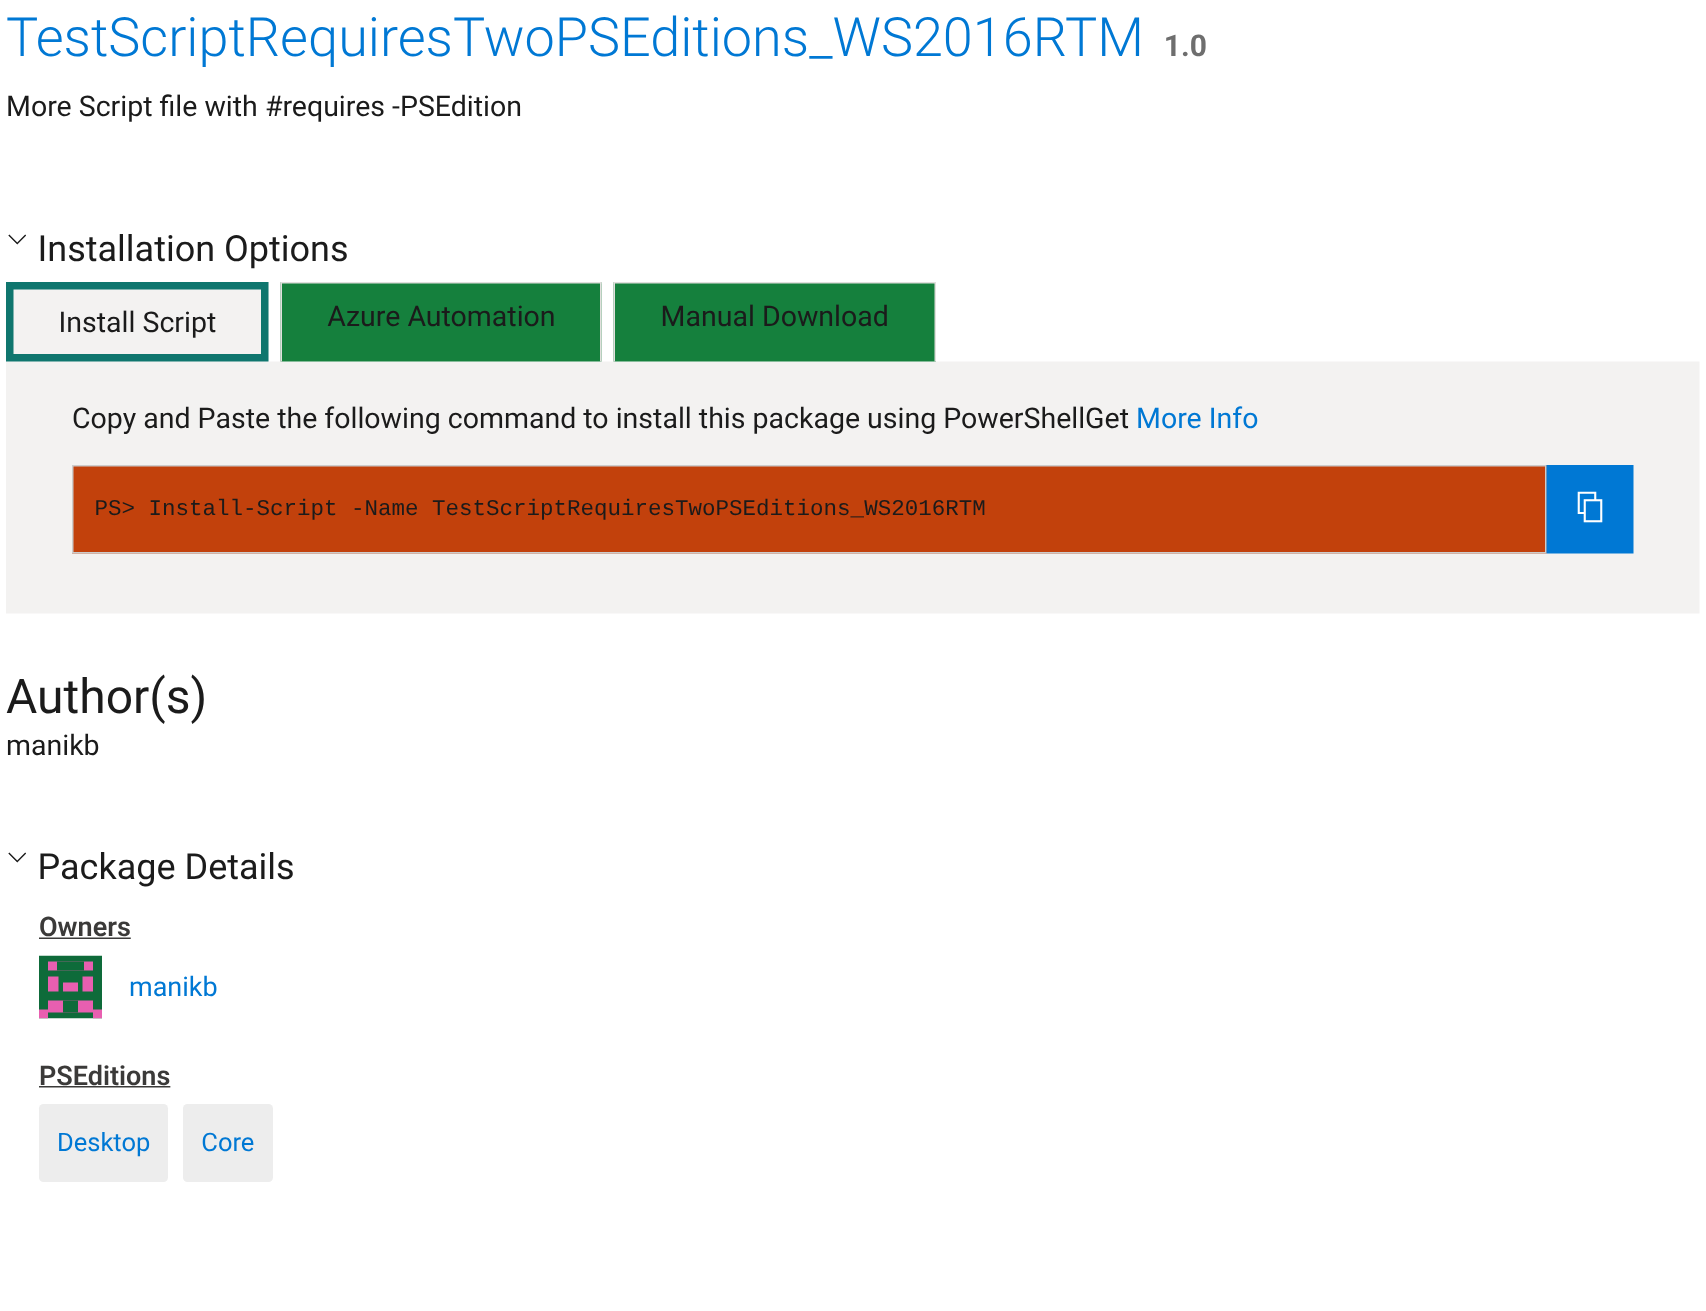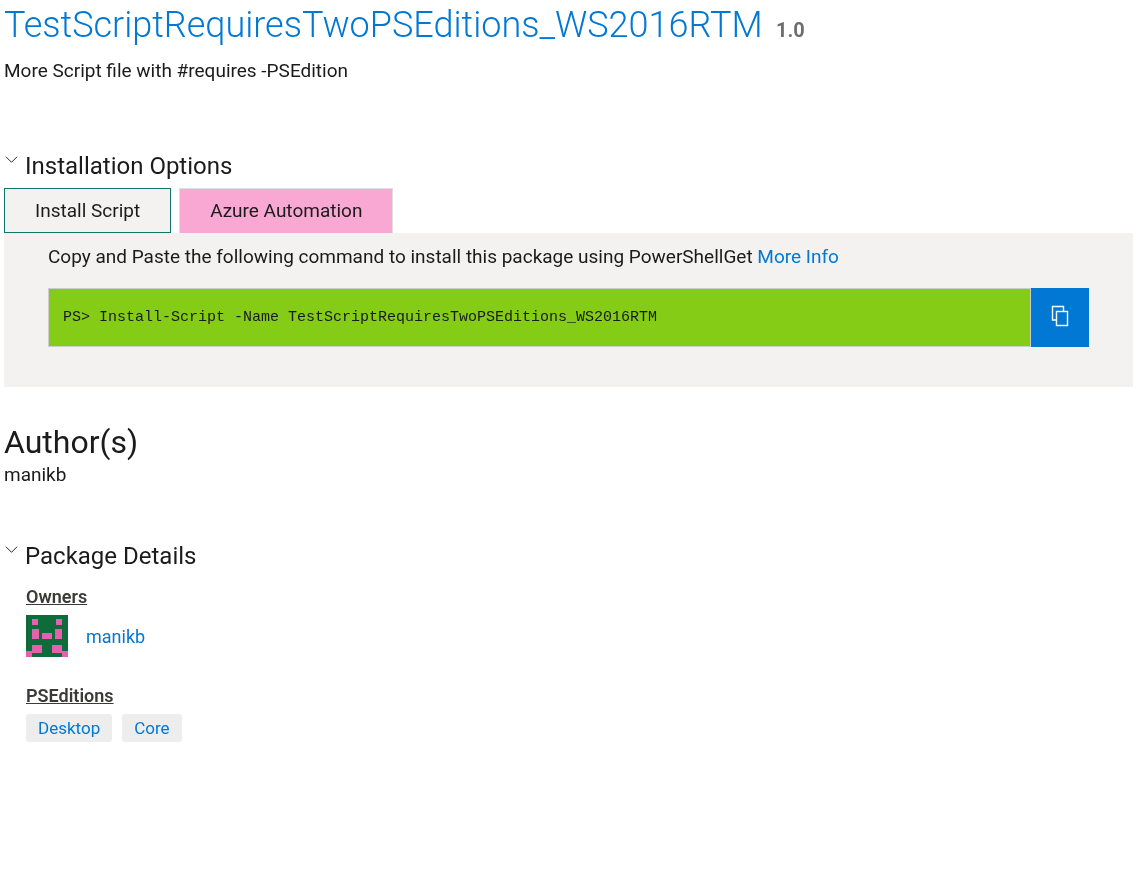--- a/index.html
+++ b/index.html
@@ -49,51 +49,51 @@
   .chevron svg { display: block; }
   .tabs {
     display: flex;
     gap: 8px;
     margin-bottom: 0;
   }
   .tab {
     font-size: 19px;
     font-weight: 400;
     color: #1b1b1b;
-    background: #f9a8d4;
+    background: #15803d;
     border: 1px solid #e1dfdd;
     border-bottom: none;
     padding: 10px 30px 10px 30px;
     cursor: pointer;
   }
   .tab.active {
     background: #f3f2f1;
-    border: 1px solid #0f766e;
+    border: 5px solid #0f766e;
   }
   .tab-panel {
     background: #f3f2f1;
-    padding: 12px 44px 40px 44px;
+    padding: 26px 44px 40px 44px;
   }
   .panel-text {
     font-size: 19px;
     color: #1b1b1b;
     margin: 0 0 20px 0;
   }
   .link {
     color: #0078D4;
     text-decoration: none;
     cursor: pointer;
   }
   .code-row {
     display: flex;
     align-items: stretch;
   }
   .code-box {
     flex: 1;
-    background: #84cc16;
+    background: #c2410c;
     border: 1px solid #cccccc;
     padding: 20px 14px;
     font-family: "Consolas", "Courier New", monospace;
     font-size: 15px;
     color: #1b1b1b;
     white-space: pre;
     overflow-x: auto;
   }
   .copy-btn {
     width: 58px;
@@ -144,21 +144,21 @@
     text-decoration: none;
   }
   .tag-row {
     display: flex;
     gap: 10px;
   }
   .tag {
     background: #ededed;
     color: #0078D4;
     font-size: 17px;
-    padding: 4px 12px;
+    padding: 16px 12px;
     border-radius: 3px;
     cursor: pointer;
     text-decoration: none;
   }
   .details-indent {
     padding-left: 22px;
   }
 </style>
 </head>
 <body>
@@ -175,20 +175,21 @@
     <svg width="15" height="15" viewBox="0 0 16 16">
         <path d="M2 5 L8 11 L14 5" fill="none" stroke="#1b1b1b" stroke-width="1"></path>
       </svg>
   </span>
   <span>Installation Options</span>
 </h2>
 
 <div class="tabs">
   <div class="tab active">Install Script</div>
   <div class="tab">Azure Automation</div>
+  <div class="tab">Manual Download</div>
 </div>
 
 <div class="tab-panel">
   <p class="panel-text">
     <span>Copy and Paste the following command to install this package using PowerShellGet </span><a class="link" href="#">More Info</a>
   </p>
   <div class="code-row">
     <div class="code-box">PS&gt; Install-Script -Name TestScriptRequiresTwoPSEditions_WS2016RTM</div>
     <button class="copy-btn">
       <span>

